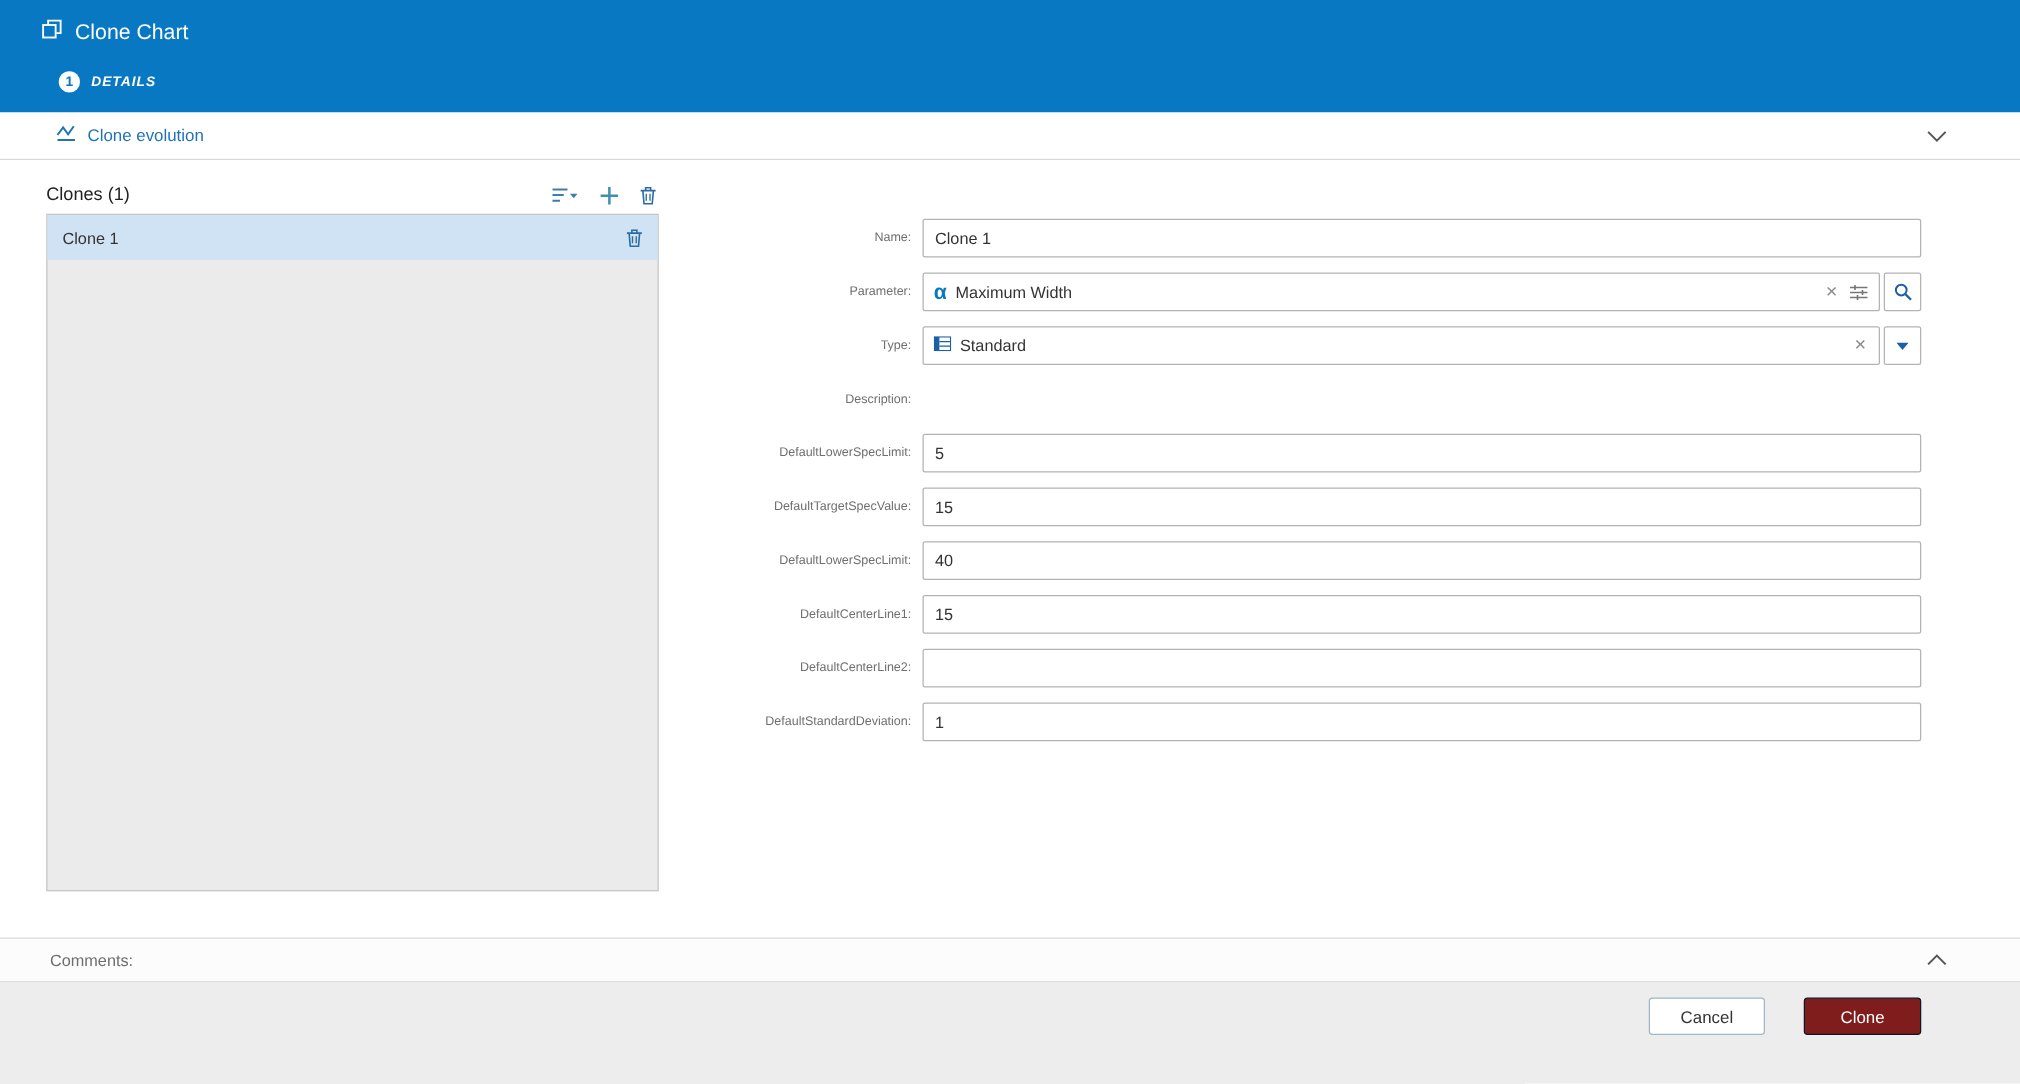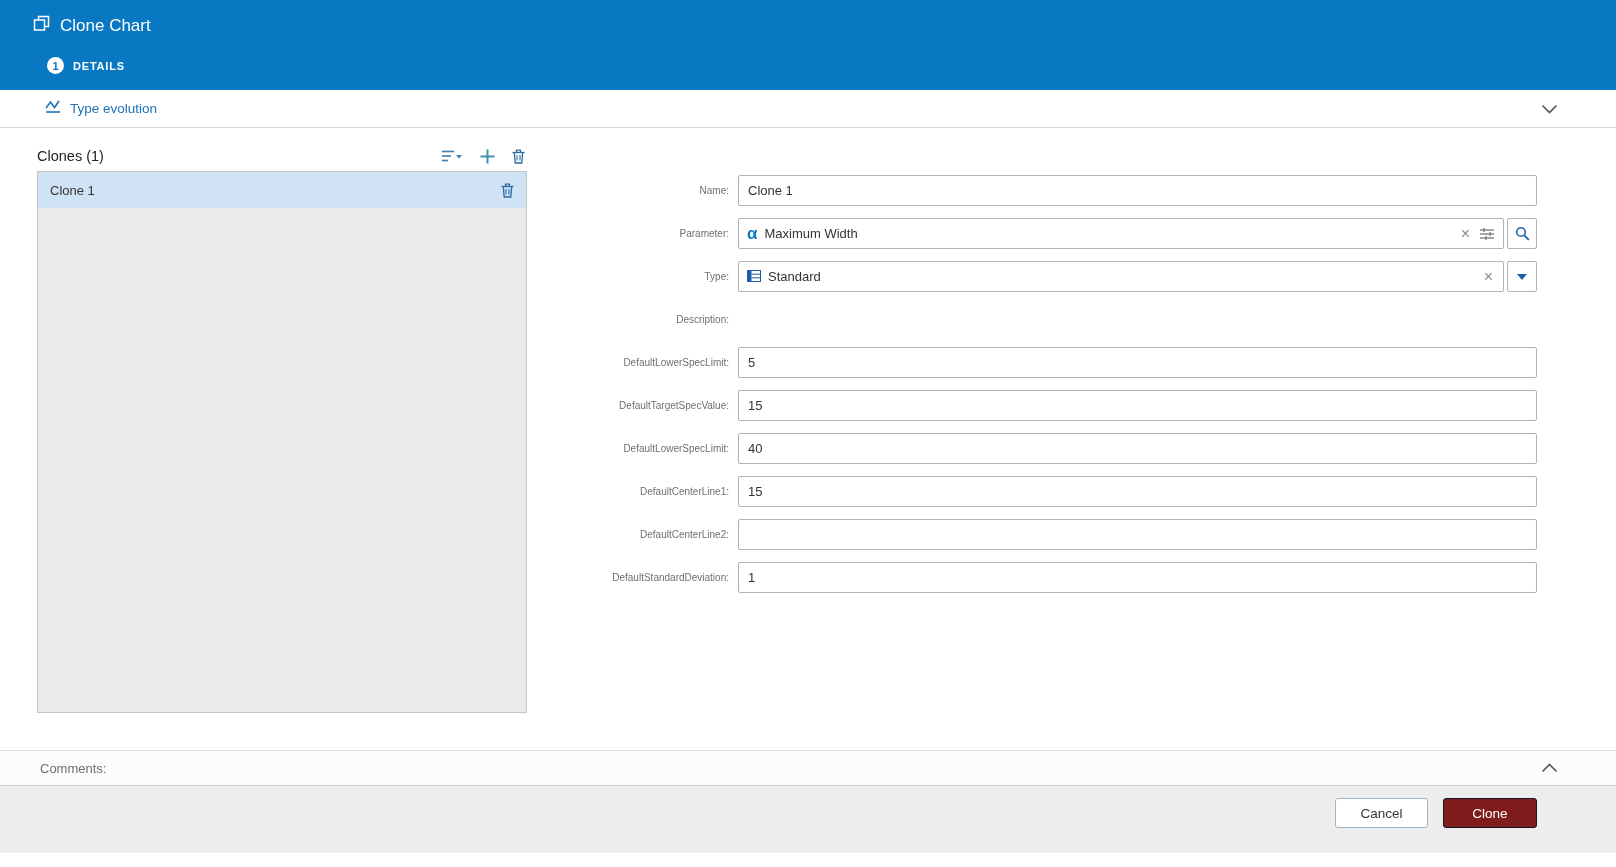--- a/index.html
+++ b/index.html
@@ -5,21 +5,21 @@
   * { box-sizing: border-box; margin: 0; padding: 0; }
   html,body { width:1616px; height:867px; overflow:hidden; }
   body { font-family:"Liberation Sans", sans-serif; background:#fff; color:#333; }
 
   
   .topbar { height:90px; background:#0878c2; color:#fff; padding-left:33px; }
   .title-row { display:flex; align-items:center; gap:10px; padding-top:15px; font-size:17px; }
   .step-row { display:flex; align-items:center; gap:9px; margin-top:20px; margin-left:14px; }
   .step-circle { width:17px; height:17px; border-radius:50%; background:#fff; color:#0878c2;
                  font-size:11px; font-weight:bold; display:flex; align-items:center; justify-content:center; }
-  .step-label { font-size:11px; font-weight:600; letter-spacing:0.8px; }
+  .step-label { font-size:11px; font-weight:600; letter-spacing:0.8px;font-style:italic; }
 
   
   .subheader { height:38px; display:flex; align-items:center; padding:0 58px 0 45px;
                border-bottom:1px solid #d8d8d8; background:#fff; }
   .subheader-name { color:#2172b8; font-size:13.5px; margin-left:8px; }
   .subheader .spacer { margin-left:auto; }
 
   
   .content { height:622px; display:flex; background:#fff; }
 
@@ -45,22 +45,22 @@
   .alpha-glyph { color:#0878c2; font-weight:bold; font-style:normal; font-size:17px; line-height:1; }
   .clear-x { margin-left:auto; color:#8a8a8a; font-size:16px; line-height:1; background:none; border:none; cursor:pointer; padding:0 2px; }
   .side-btn { width:30px; height:31px; margin-left:3px; flex-shrink:0; border:1px solid #b3b3b3;
               border-radius:2px; background:#fff; display:flex; align-items:center; justify-content:center; cursor:pointer; }
 
   
   .comments-bar { height:36px; display:flex; align-items:center; padding:0 58px 0 40px;
                   border-top:1px solid #dcdcdc; border-bottom:1px solid #d4d4d4; background:#fcfcfc;
                   color:#6e6e6e; font-size:13px; }
   .comments-bar .spacer { margin-left:auto; }
-  .footer { height:67px; background:#ededed; display:flex; justify-content:flex-end;
-            padding:12px 79px 0 0; gap:15px; }
+  .footer { height:81px; background:#ededed; display:flex; justify-content:flex-end;
+            padding:12px 79px 0 0; gap:31px; }
   .btn { height:30px; border-radius:3px; font-size:13.5px; cursor:pointer; font-family:"Liberation Sans",sans-serif; }
   .btn-cancel { width:93px; background:#fff; border:1px solid #a0b6c8; color:#333; }
   .btn-primary { width:94px; background:#7f1d1d; border:1px solid #0f172a; color:#fff; }
 </style>
 </head>
 <body>
 
 <header class="topbar">
   <div class="title-row">
     <span>
@@ -77,21 +77,21 @@
   </div>
 </header>
 
 <div class="subheader">
   <span>
     <svg width="17" height="15" viewBox="0 0 17 15">
       <path d="M1 9 L5.5 3 L9.5 8.5 L14 2" fill="none" stroke="#2172b8" stroke-width="1.6"></path>
       <line x1="1" y1="13" x2="15" y2="13" stroke="#2172b8" stroke-width="1.6"></line>
     </svg>
   </span>
-  <span class="subheader-name">Type evolution</span>
+  <span class="subheader-name">Clone evolution</span>
   <span class="spacer"></span>
   <span class="icon-btn">
     <svg width="17" height="10" viewBox="0 0 17 10">
       <path d="M1.5 1.5 L8.5 8.5 L15.5 1.5" fill="none" stroke="#555" stroke-width="1.6"></path>
     </svg>
   </span>
 </div>
 
 <div class="content">
 

